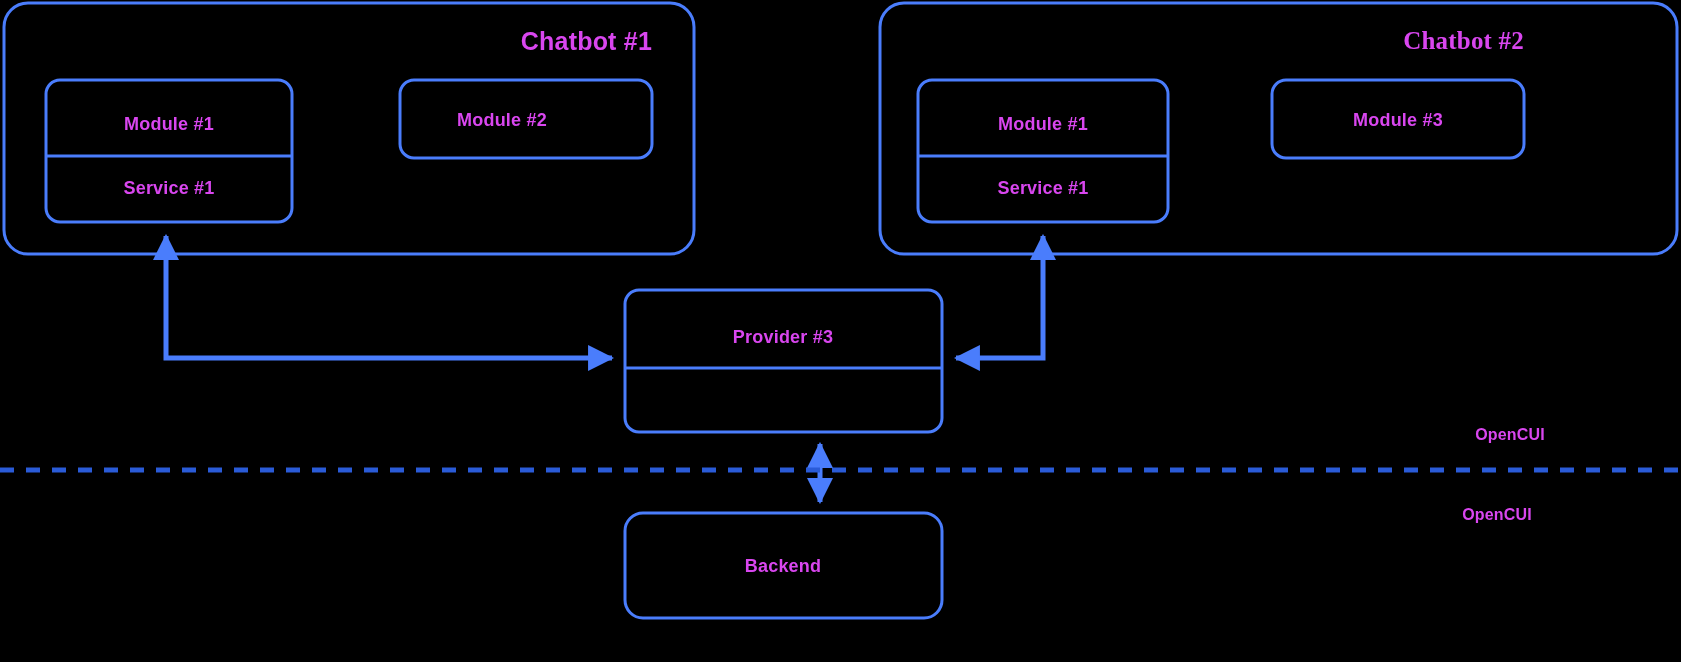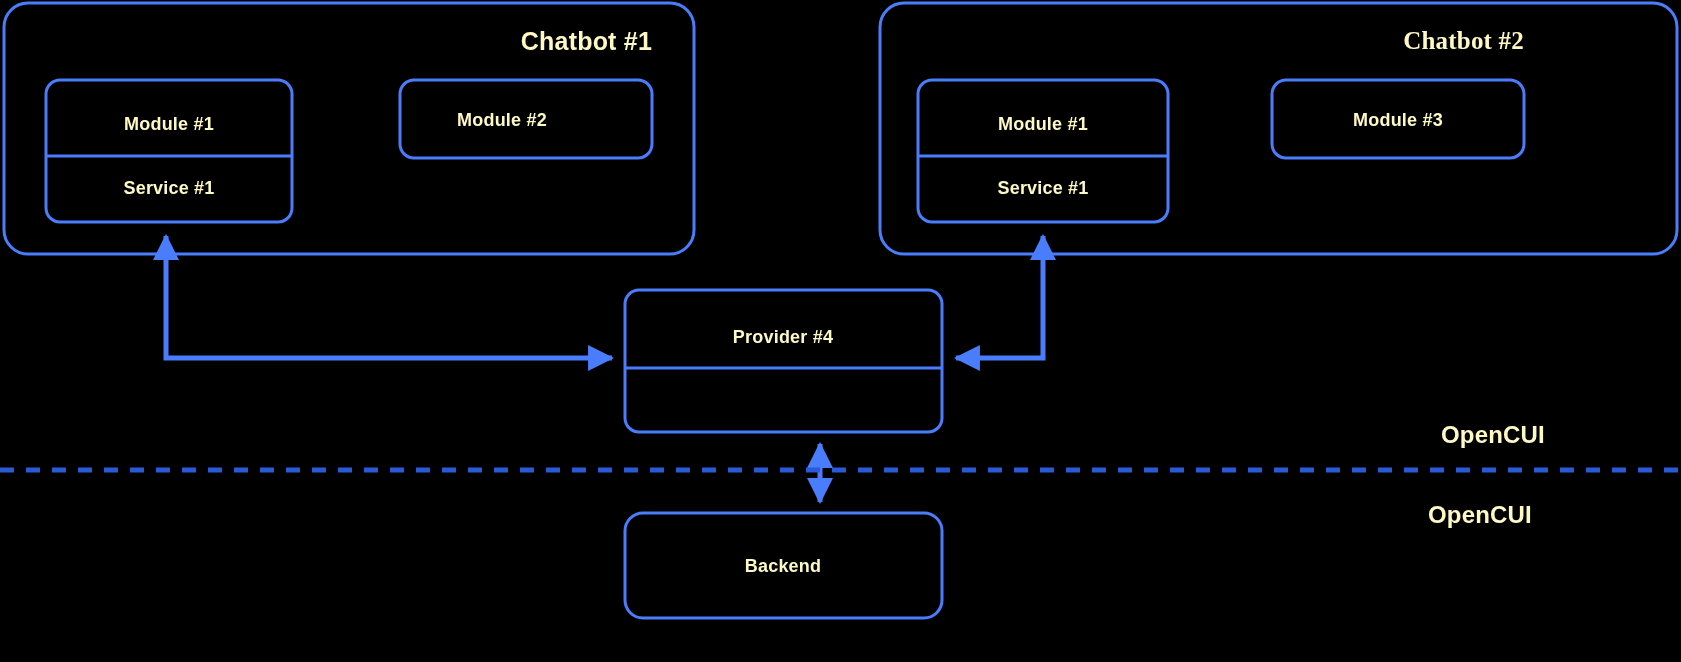--- a/index.html
+++ b/index.html
@@ -21,38 +21,38 @@
     position: absolute;
     left: 0;
     top: 0;
     width: 1681px;
     height: 662px;
   }
   .box-label,
   .zone-label,
   .group-label {
     position: absolute;
-    color: #fef9c3;
+    color: #d946ef;
     font-family: "Liberation Sans", sans-serif;
     font-weight: bold;
     letter-spacing: 0.2px;
     white-space: nowrap;
     pointer-events: none;
   }
   .box-label {
     font-size: 18px;
     text-align: center;
     transform: translate(-50%, -50%);
   }
   .group-label {
     font-size: 25px;
     transform: translate(-100%, -50%);
   }
   .zone-label {
-    font-size: 24px;
+    font-size: 16px;
     transform: translate(-100%, -50%);
   }
 </style>
 </head>
 <body>
 
 <div id="diagram-root">
 
   <svg id="diagram-svg" viewBox="0 0 1681 662">
     <defs>
@@ -98,21 +98,21 @@
   <div class="box-label" style="left:502px; top:120px;">Module #2</div>
 
   <div class="group-label" style="left:1524px; top:41px;font-family:Liberation Serif, serif;">Chatbot #2</div>
 
   <div class="box-label" style="left:1043px; top:124px;">Module #1</div>
 
   <div class="box-label" style="left:1043px; top:188px;">Service #1</div>
 
   <div class="box-label" style="left:1398px; top:120px;">Module #3</div>
 
-  <div class="box-label" style="left:783px; top:337px;">Provider #4</div>
+  <div class="box-label" style="left:783px; top:337px;">Provider #3</div>
 
 
   <div class="box-label" style="left:783px; top:566px;">Backend</div>
 
   <div class="zone-label" style="left:1545px; top:435px;">OpenCUI</div>
 
   <div class="zone-label" style="left:1532px; top:515px;">OpenCUI</div>
 
 </div>
 

